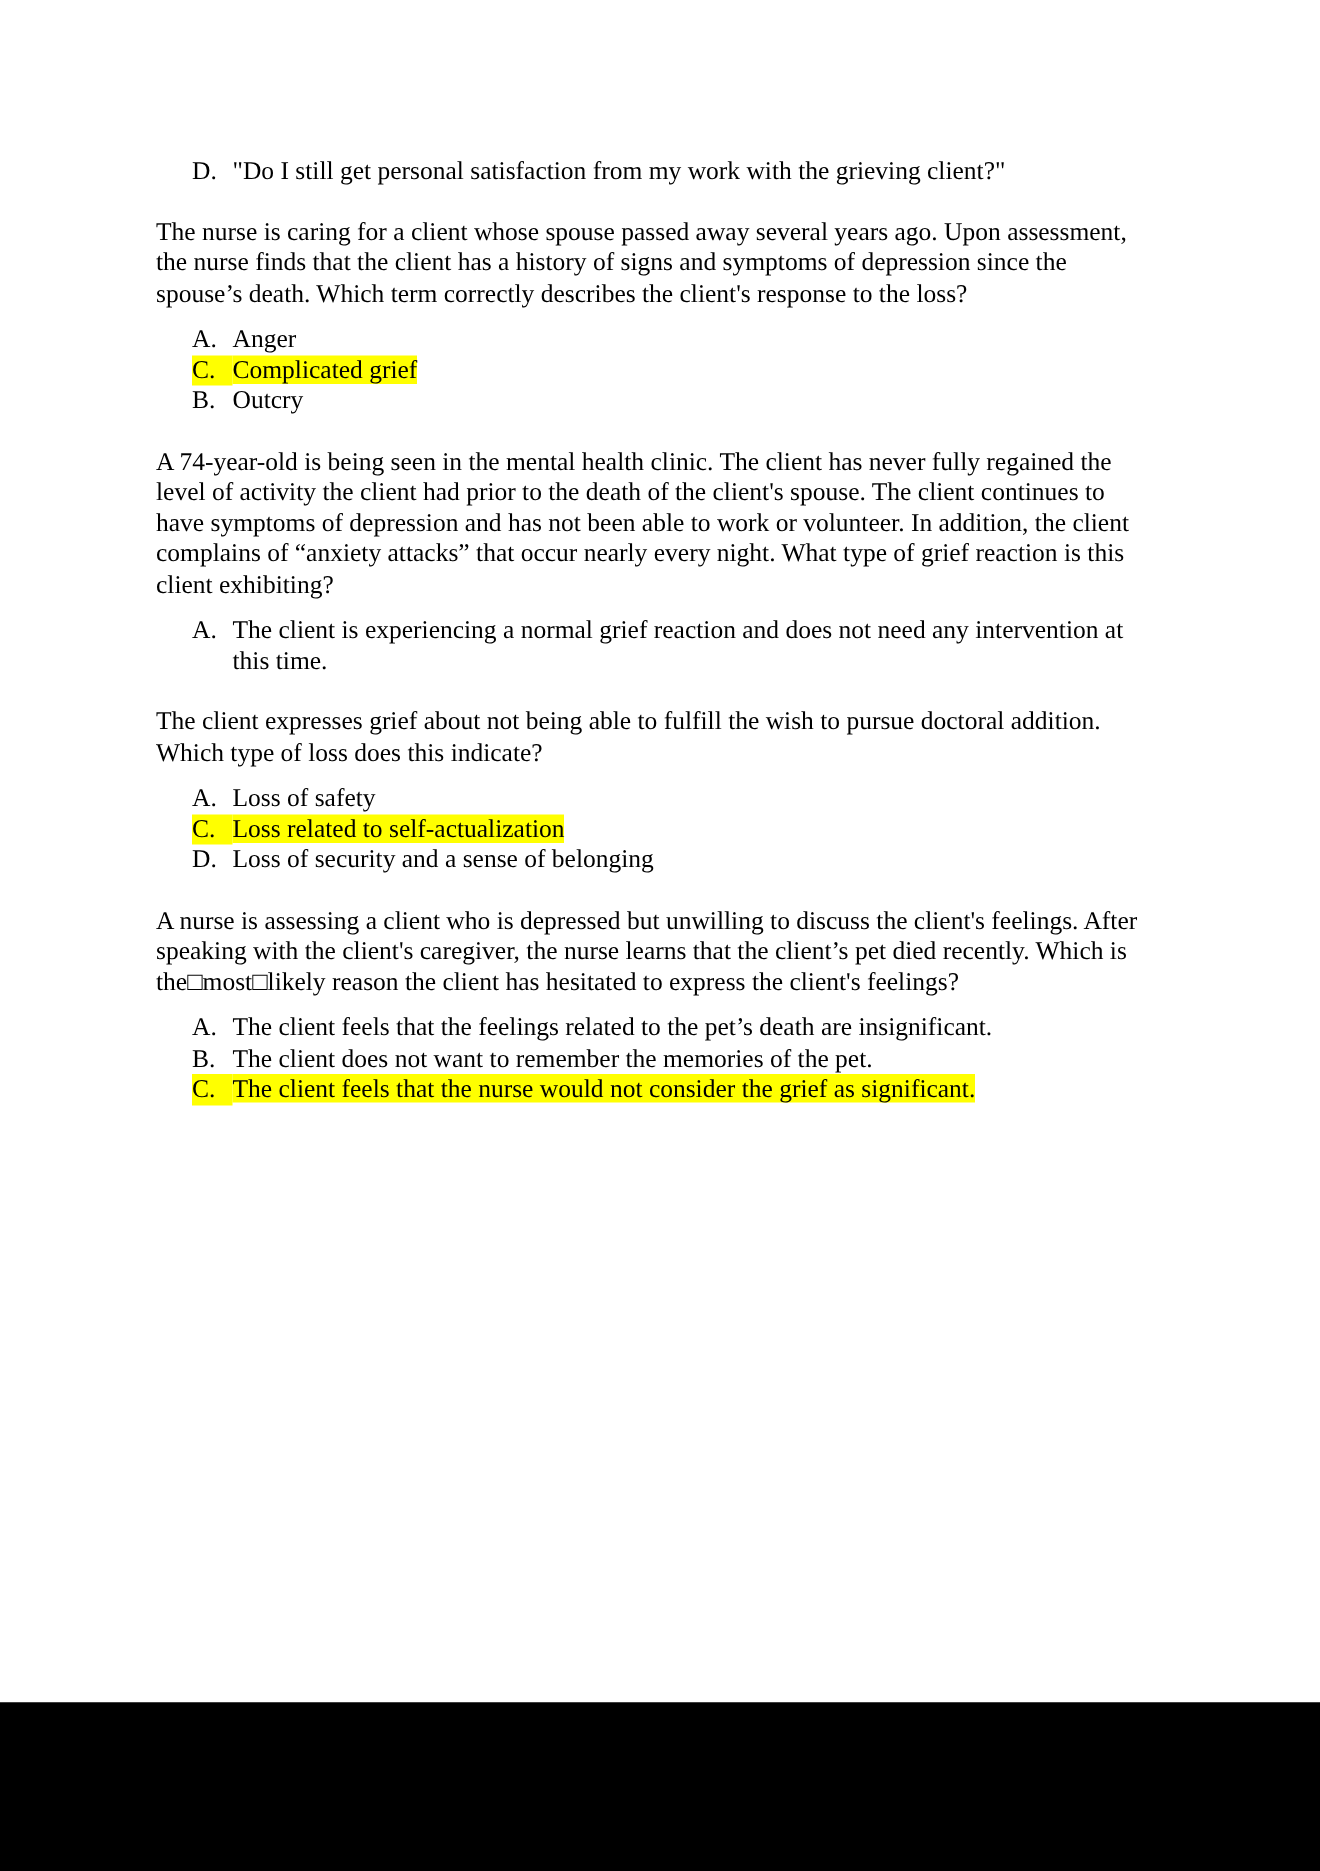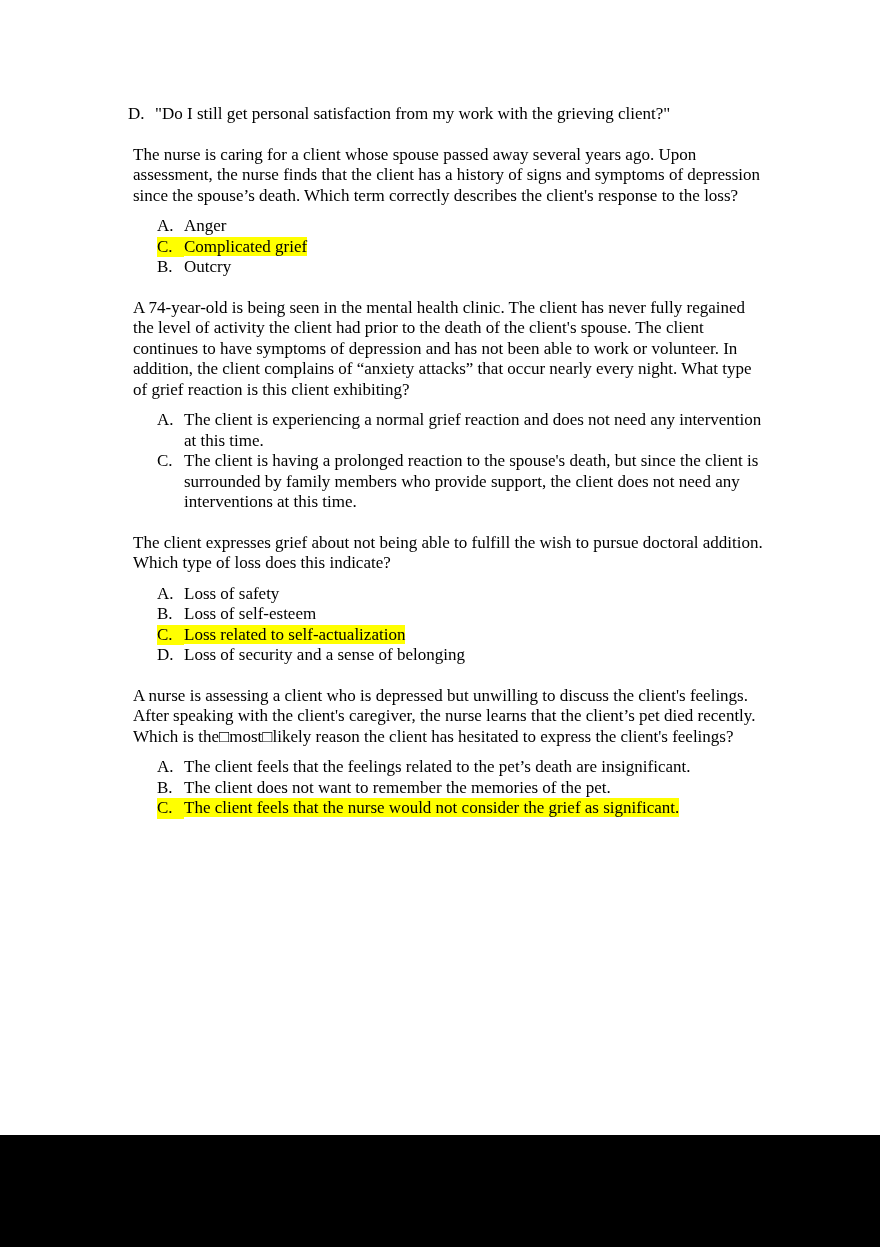--- a/index.html
+++ b/index.html
@@ -16,21 +16,21 @@
     width: 880px;
     height: 1135px;
     background: #ffffff;
     color: #000000;
     font-size: 17px;
     line-height: 20.5px;
     padding: 104px 112px 0 104px;
     overflow: hidden;
   }
   .stray-option { margin-bottom: 20px; }
-  .question { margin-top: 20px; margin-left: 29px; }
+  .question { margin-top: 20px; }
   .question:first-of-type { margin-top: 0; }
   .q-text { margin: 0; }
   .options { margin-top: 10px; list-style: none; }
   .option {
     margin-left: 51px;
     text-indent: -27px;
   }
   .opt-letter {
     display: inline-block;
     width: 27px;
@@ -68,31 +68,29 @@
 
 </ol>
   </section>
 
   <section class="question">
     <p class="q-text">A 74-year-old is being seen in the mental health clinic. The client has never fully regained the level of activity the client had prior to the death of the client's spouse. The client continues to have symptoms of depression and has not been able to work or volunteer. In addition, the client complains of “anxiety attacks” that occur nearly every night. What type of grief reaction is this client exhibiting?</p>
     <ol class="options">
   <li class="option"><span class="opt-letter">A.</span><span class="opt-text">The client is experiencing a normal grief reaction and does not need any intervention at this time.</span></li>
 
 
-  <li class="option"><span class="opt-letter">C.</span><span class="opt-text">The client is having a prolonged reaction to the spouse's death, but since the client is surrounded by family members who provide support, the client does not need any interventions at this time.</span></li>
 
 </ol>
   </section>
 
   <section class="question">
     <p class="q-text">The client expresses grief about not being able to fulfill the wish to pursue doctoral addition. Which type of loss does this indicate?</p>
     <ol class="options">
   <li class="option"><span class="opt-letter">A.</span><span class="opt-text">Loss of safety</span></li>
 
-  <li class="option"><span class="opt-letter">B.</span><span class="opt-text">Loss of self-esteem</span></li>
 
   <li class="option hl"><span class="opt-letter">C.</span><span class="opt-text">Loss related to self-actualization</span></li>
 
   <li class="option"><span class="opt-letter">D.</span><span class="opt-text">Loss of security and a sense of belonging</span></li>
 </ol>
   </section>
 
   <section class="question">
     <p class="q-text">A nurse is assessing a client who is depressed but unwilling to discuss the client's feelings. After speaking with the client's caregiver, the nurse learns that the client’s pet died recently. Which is the□most□likely reason the client has hesitated to express the client's feelings?</p>
     <ol class="options">

